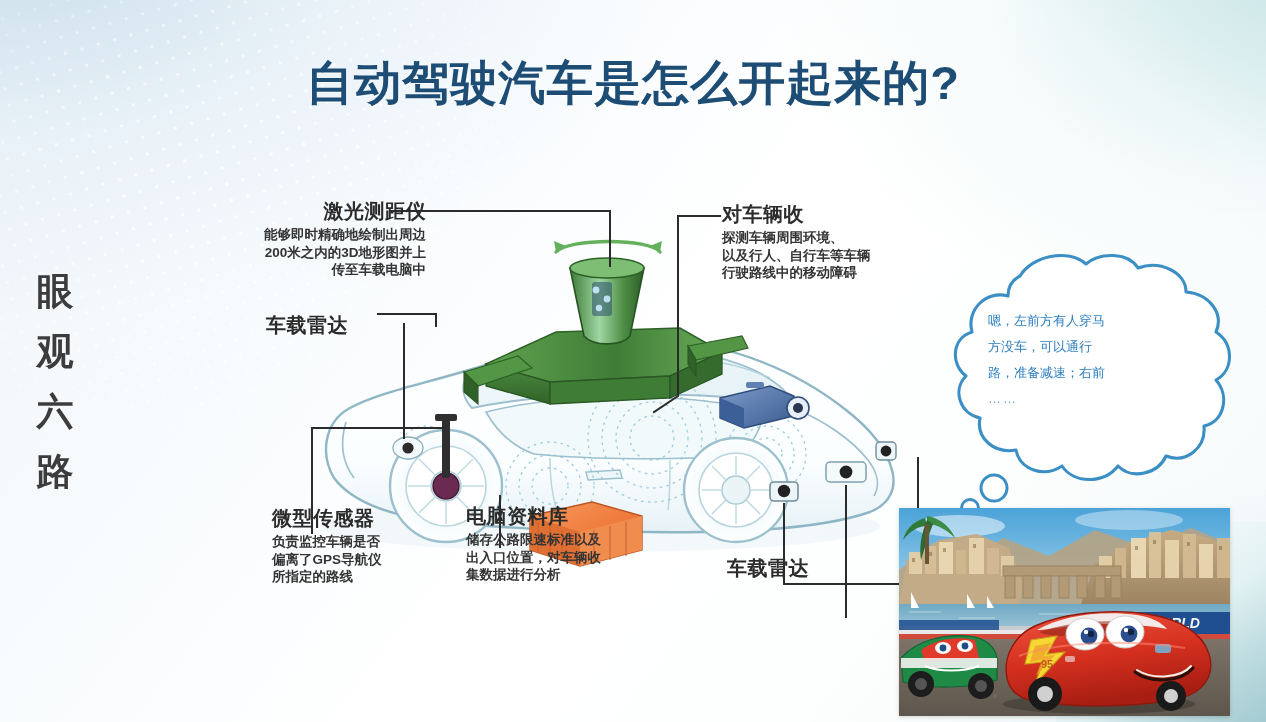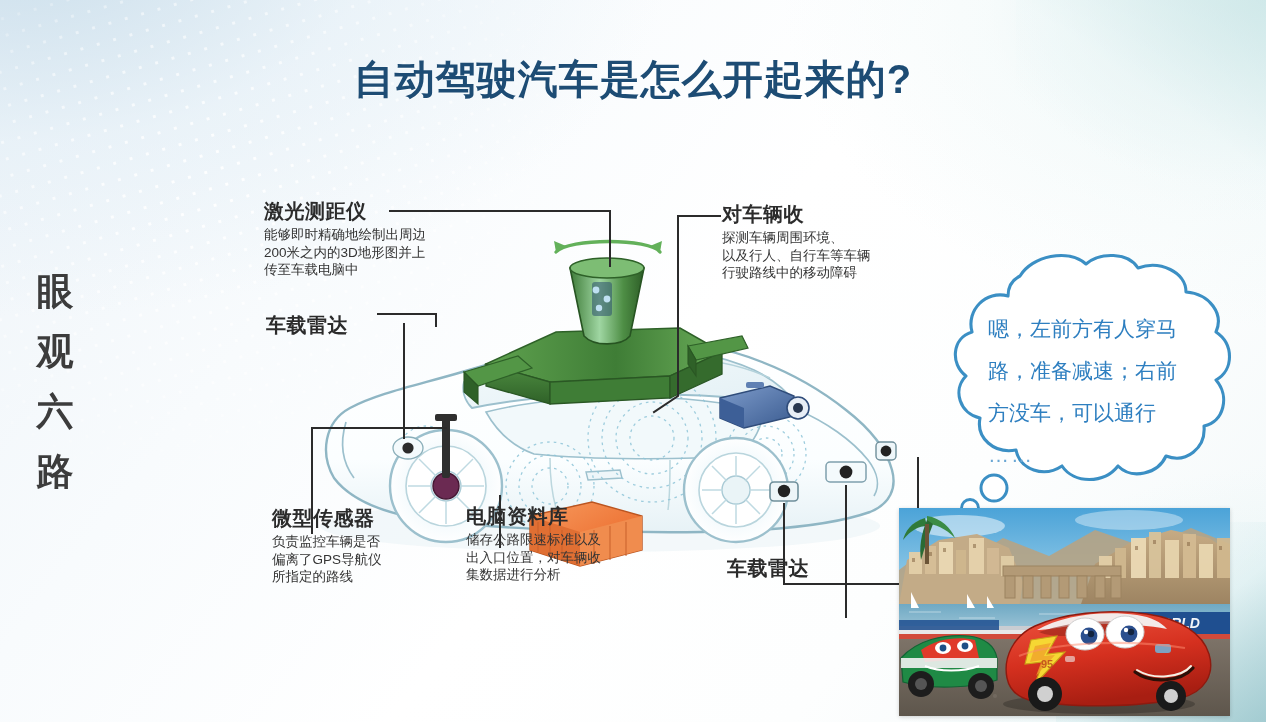--- a/index.html
+++ b/index.html
@@ -35,53 +35,53 @@
   .sw3{right:-170px;bottom:-210px;width:470px;height:470px;border-radius:50%;
        border:30px solid rgba(184,218,222,0.55);border-top-color:transparent;border-left-color:transparent;}
   .corner-tr{position:absolute;right:0;top:0;width:250px;height:210px;pointer-events:none;
        background:linear-gradient(215deg, rgba(200,229,230,0.55) 0%, rgba(236,247,248,0.25) 45%, rgba(255,255,255,0) 72%);}
   .corner-br{position:absolute;right:0;bottom:0;width:210px;height:200px;pointer-events:none;
        background:linear-gradient(320deg, rgba(150,196,203,0.75) 0%, rgba(205,232,235,0.35) 42%, rgba(255,255,255,0) 70%);}
 
   
   .title{
     position:absolute;left:0;right:0;top:52px;text-align:center;
-    font-size:40px;font-weight:bold;letter-spacing:1px;
+    font-size:47px;font-weight:bold;letter-spacing:1px;
     color:#1d4c74;
     text-shadow:0 1px 0 rgba(255,255,255,.7);
   }
 
   
   .vlabel{
     position:absolute;left:18px;top:262px;width:74px;
     text-align:center;color:#3c3c3c;font-weight:bold;font-size:37px;line-height:1.62;
   }
   .vlabel span{display:block;}
 
   
   .diagram{position:absolute;left:250px;top:186px;width:690px;height:460px;}
   .diagram svg{display:block;width:100%;height:100%;}
 
   .cal{position:absolute;color:#2b2b2b;}
   .cal .h{font-weight:bold;font-size:20px;letter-spacing:.5px;line-height:1.15;white-space:nowrap;}
-  .cal .b{font-weight:normal;font-size:13.5px;line-height:1.30;margin-top:3px;color:#343434;}
-
-  #cal-lidar{left:264px;top:200px;}
+  .cal .b{font-weight:bold;font-size:13.5px;line-height:1.30;margin-top:3px;color:#343434;}
+
+  #cal-lidar{left:264px;top:200px;text-align:right;}
   #cal-camera{left:722px;top:203px;}
   #cal-radar-top{left:266px;top:314px;}
   #cal-sensor{left:272px;top:507px;}
   #cal-db{left:466px;top:505px;}
   #cal-radar-bot{left:727px;top:557px;}
 
   
   .bubble{position:absolute;left:928px;top:252px;width:310px;height:258px;}
   .bubble svg{display:block;width:100%;height:100%;}
   .bubble-text{
     position:absolute;left:60px;top:56px;width:200px;
-    color:#2e7fc0;font-size:21px;line-height:2.0;font-weight:500;
+    color:#2e7fc0;font-size:13px;line-height:2.0;font-weight:500;
   }
   .bubble-text .dots6{letter-spacing:2px;color:#6ba7d4;}
 
   
   .photo{position:absolute;left:899px;top:508px;width:331px;height:208px;overflow:hidden;
          box-shadow:0 1px 4px rgba(0,0,0,.18);}
   .photo svg{display:block;width:100%;height:100%;}
 </style>
 </head>
 <body>
@@ -360,22 +360,22 @@
                C278,196 258,212 238,204 C230,222 204,228 190,214
                C176,232 146,232 134,214 C116,226 92,218 88,198
                C66,202 48,186 52,166 C32,162 24,138 38,124
                C22,112 24,86 44,80 C38,58 58,38 80,44
                C80,34 84,28 92,24 Z" fill="#ffffff" fill-opacity=".92" stroke="#3b8fc4" stroke-width="3.1" stroke-linejoin="round"></path>
       <circle cx="66" cy="236" r="13" fill="#ffffff" fill-opacity=".92" stroke="#3b8fc4" stroke-width="3"></circle>
       <circle cx="42" cy="256" r="8.5" fill="#ffffff" fill-opacity=".92" stroke="#3b8fc4" stroke-width="2.8"></circle>
     </svg>
     <div class="bubble-text">
       <div>嗯，左前方有人穿马</div>
+      <div>方没车，可以通行</div>
       <div>路，准备减速；右前</div>
-      <div>方没车，可以通行</div>
       <div class="dots6">……</div>
     </div>
   </div>
 
   <div class="photo">
     <svg viewBox="0 0 331 208" xmlns="http://www.w3.org/2000/svg">
       <defs>
         <linearGradient id="skyG" x1="0" y1="0" x2="0" y2="1">
           <stop offset="0%" stop-color="#4ba3d8"></stop>
           <stop offset="100%" stop-color="#a8d6ec"></stop>

